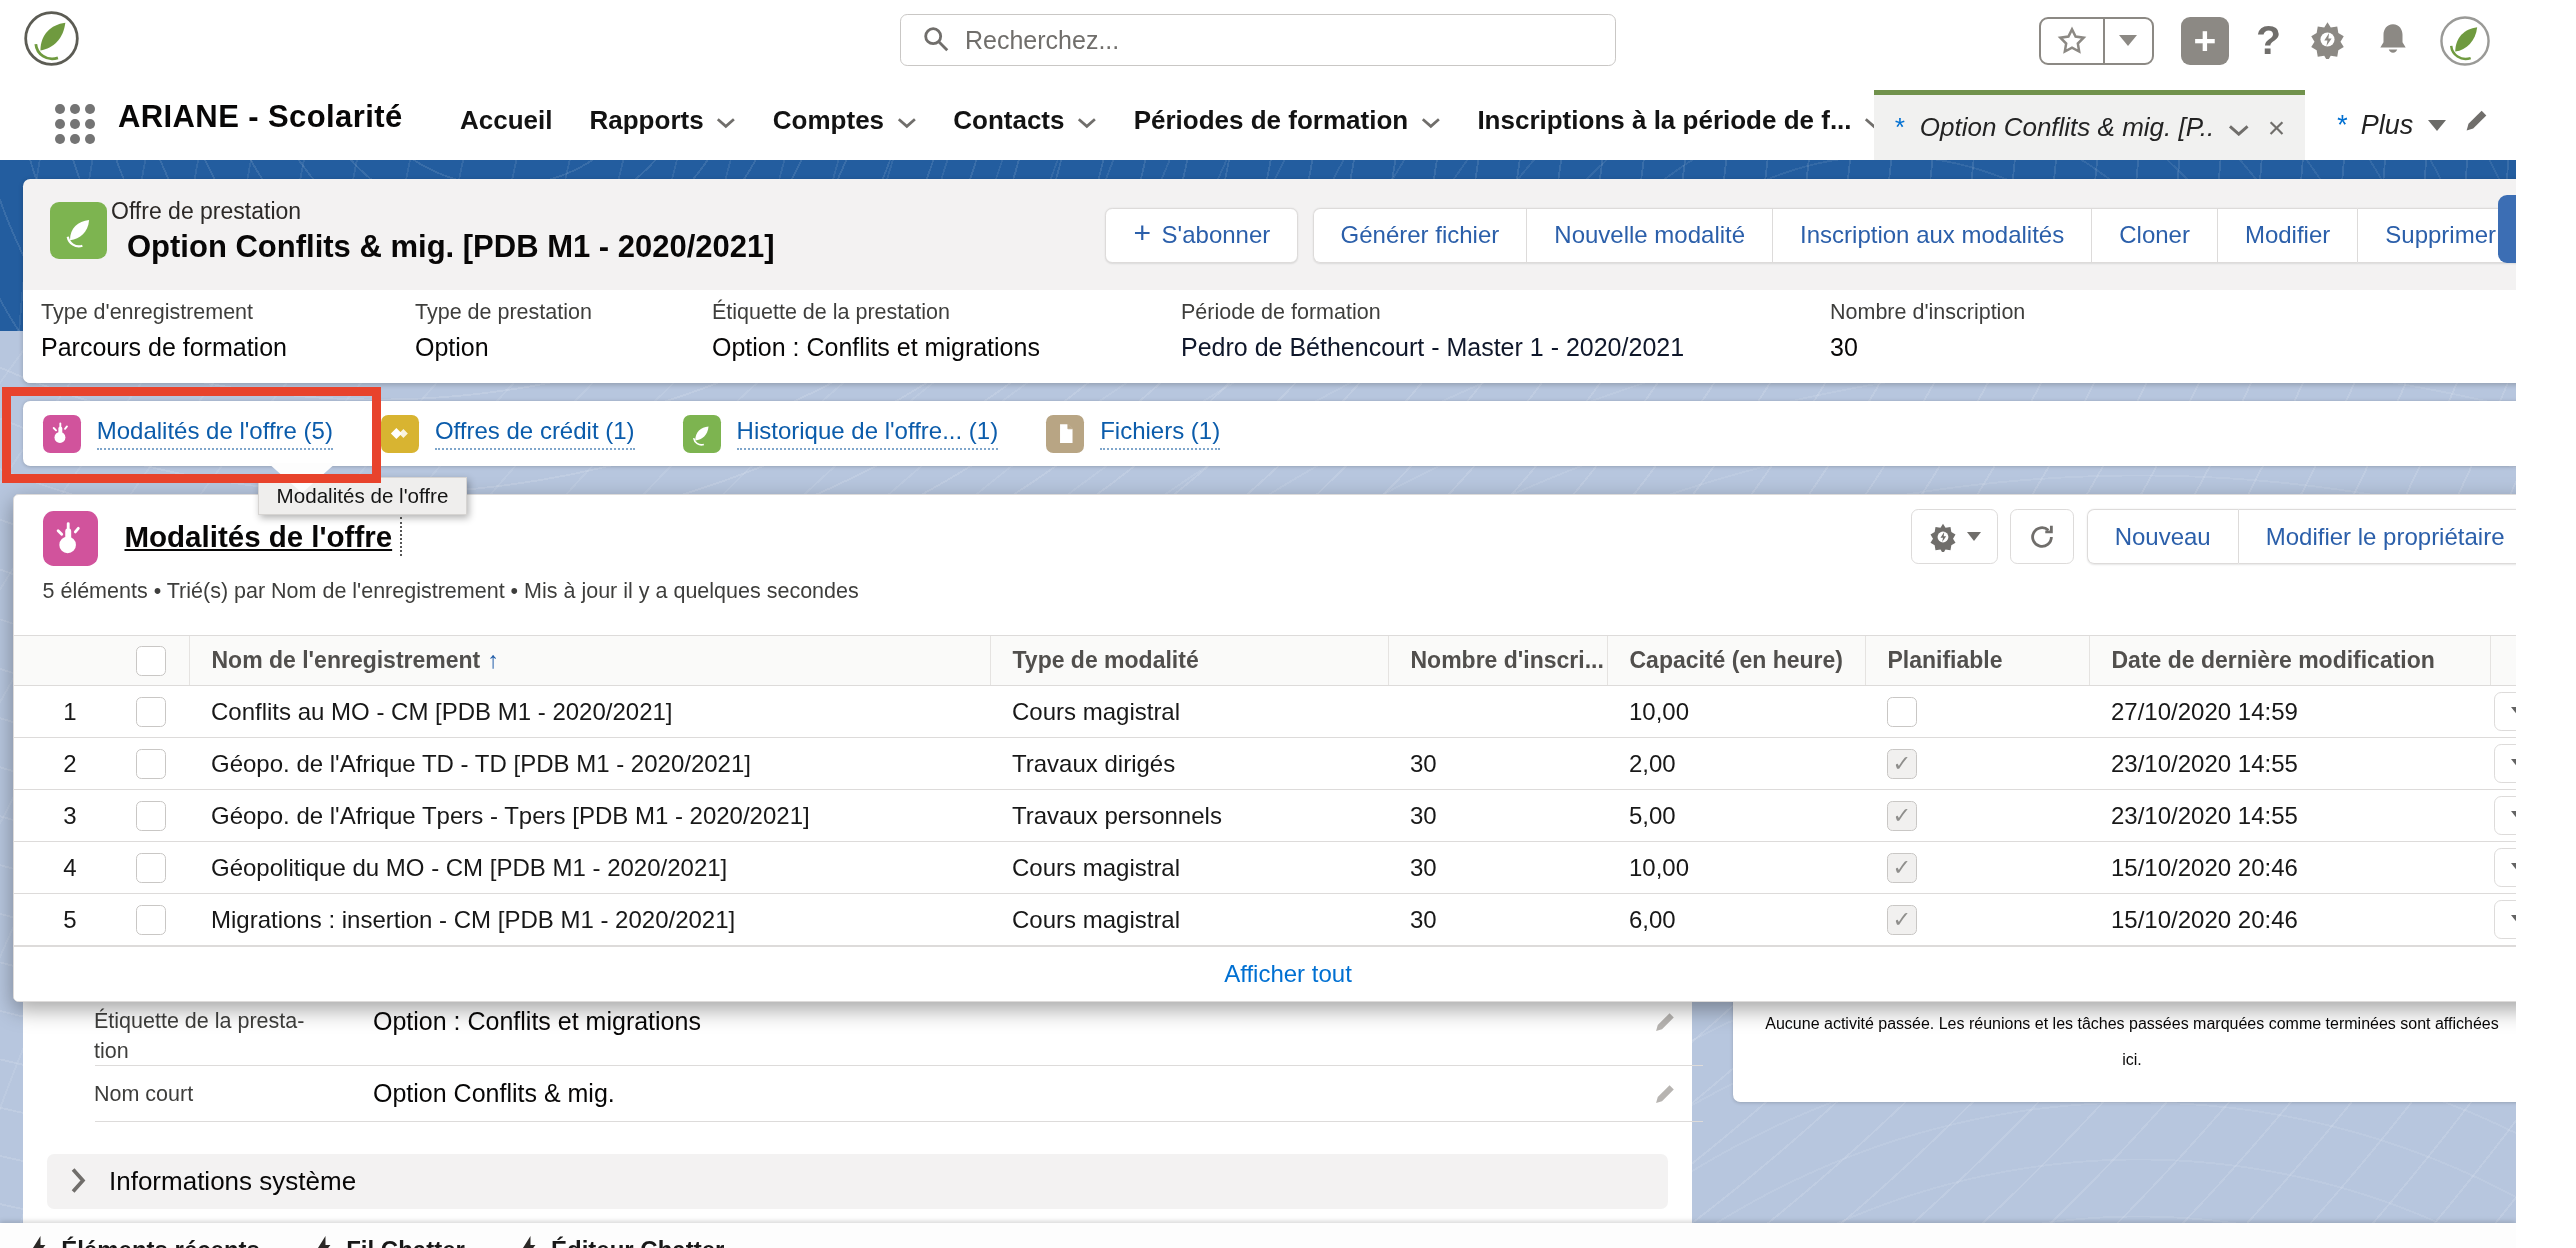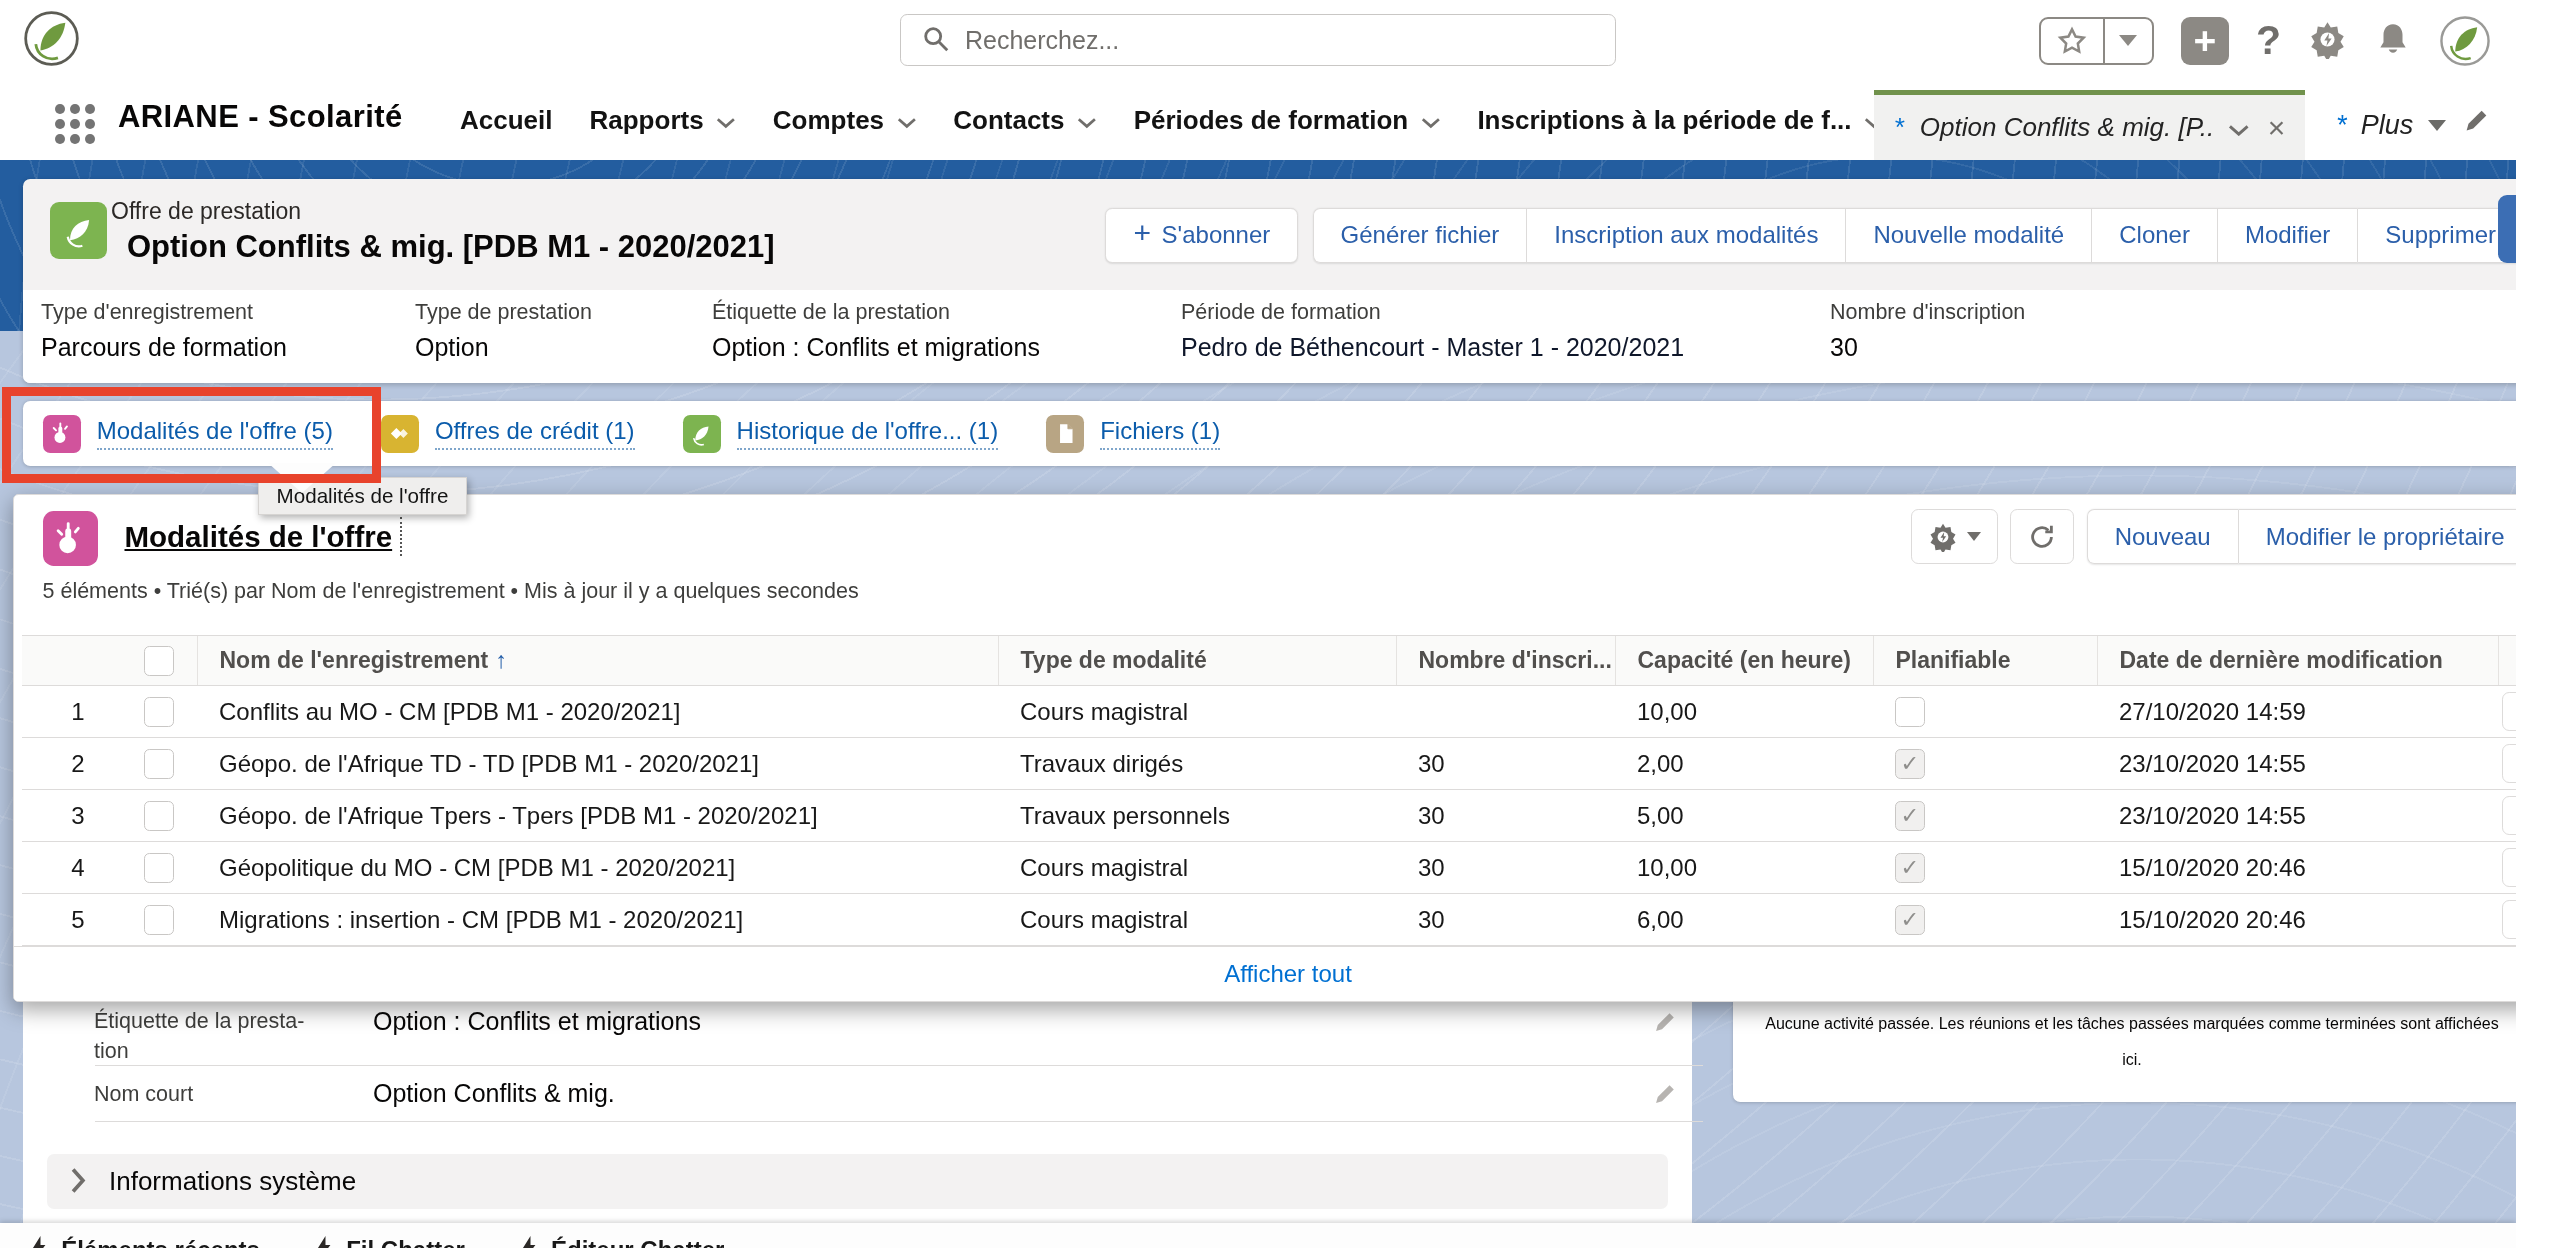--- a/index.html
+++ b/index.html
@@ -109,21 +109,21 @@
   .picon { position:absolute; left:29px; top:16px; width:55px; height:55px; border-radius:10.7px; background:#d1539c;
     display:flex; align-items:center; justify-content:center; }
   .ptitle { position:absolute; left:111px; top:25px; font-size:29.5px; font-weight:700; color:#080707; text-decoration:underline; }
   .pcaret { position:absolute; top:21.5px; width:0; height:39px; border-right:2.7px dotted #555; }
   .psub { position:absolute; left:29px; top:84px; font-size:21.5px; color:#3e3e3c; }
   .pbtns { position:absolute; right:30px; top:14.3px; display:flex; align-items:center; gap:12.5px; }
   .iconbtn { height:55px; background:#fff; border:0.9px solid #dddbda; border-radius:7.2px; display:flex; align-items:center;
     justify-content:center; gap:9px; padding:0 16px; cursor:pointer; }
   .iconbtn .tri { border-left-width:7.2px; border-right-width:7.2px; border-top-width:9px; border-top-color:#706e6b; }
 
-  table.modtable { position:absolute; left:8px; top:140px; width:2549px; border-collapse:collapse; table-layout:fixed; }
+  table.modtable { position:absolute; left:0; top:140px; width:2549px; border-collapse:collapse; table-layout:fixed; }
   table.modtable th { background:#fafaf9; border-top:0.9px solid #dddbda; border-bottom:0.9px solid #dddbda; border-left:0.9px solid #e5e3e1;
     font-size:23px; font-weight:700; color:#514f4d; text-align:left; padding:0 21.5px; height:50px; white-space:nowrap; overflow:hidden; }
   table.modtable th:first-child, table.modtable th:nth-child(2) { border-left:none; }
   table.modtable td { border-bottom:0.9px solid #dddbda; font-size:24px; color:#181818; height:52px; padding:0 21.5px; white-space:nowrap; overflow:hidden; }
   td.rownum { text-align:center; color:#3a3a3a; padding:0; }
   td.namecell a, .namecell { color:#0b5cab; text-decoration:none; }
   td.capcell { padding-left:50px; }
   .sortarrow { color:#215ca8; font-weight:400; margin-left:7.2px; }
   .cb { width:30px; height:30px; border:1.8px solid #c9c7c5; border-radius:5.4px; background:#fff; display:flex; align-items:center;
     justify-content:center; font-size:22.4px; color:#8f8e8c; }
@@ -278,22 +278,22 @@
       </span>
       <div class="entlabel">Offre de prestation</div>
       <h1 class="rectitle">Option Conflits &amp; mig. [PDB M1 - 2020/2021]</h1>
       <div class="recbtns">
         <button class="btn subscribe">
           <span class="plus">+</span>
           <span>S'abonner</span>
         </button>
         <span class="btn-group">
             <button class="btn">Générer fichier</button>
+            <button class="btn">Nouvelle modalité</button>
             <button class="btn">Inscription aux modalités</button>
-            <button class="btn">Nouvelle modalité</button>
             <button class="btn">Cloner</button>
             <button class="btn">Modifier</button>
             <button class="btn">Supprimer</button>
           </span>
       </div>
       <div class="recfields">
         <div class="rfield" style="left:18px">
           <div class="fl">Type d'enregistrement</div>
             <div class="fv">Parcours de formation</div>
         </div>

